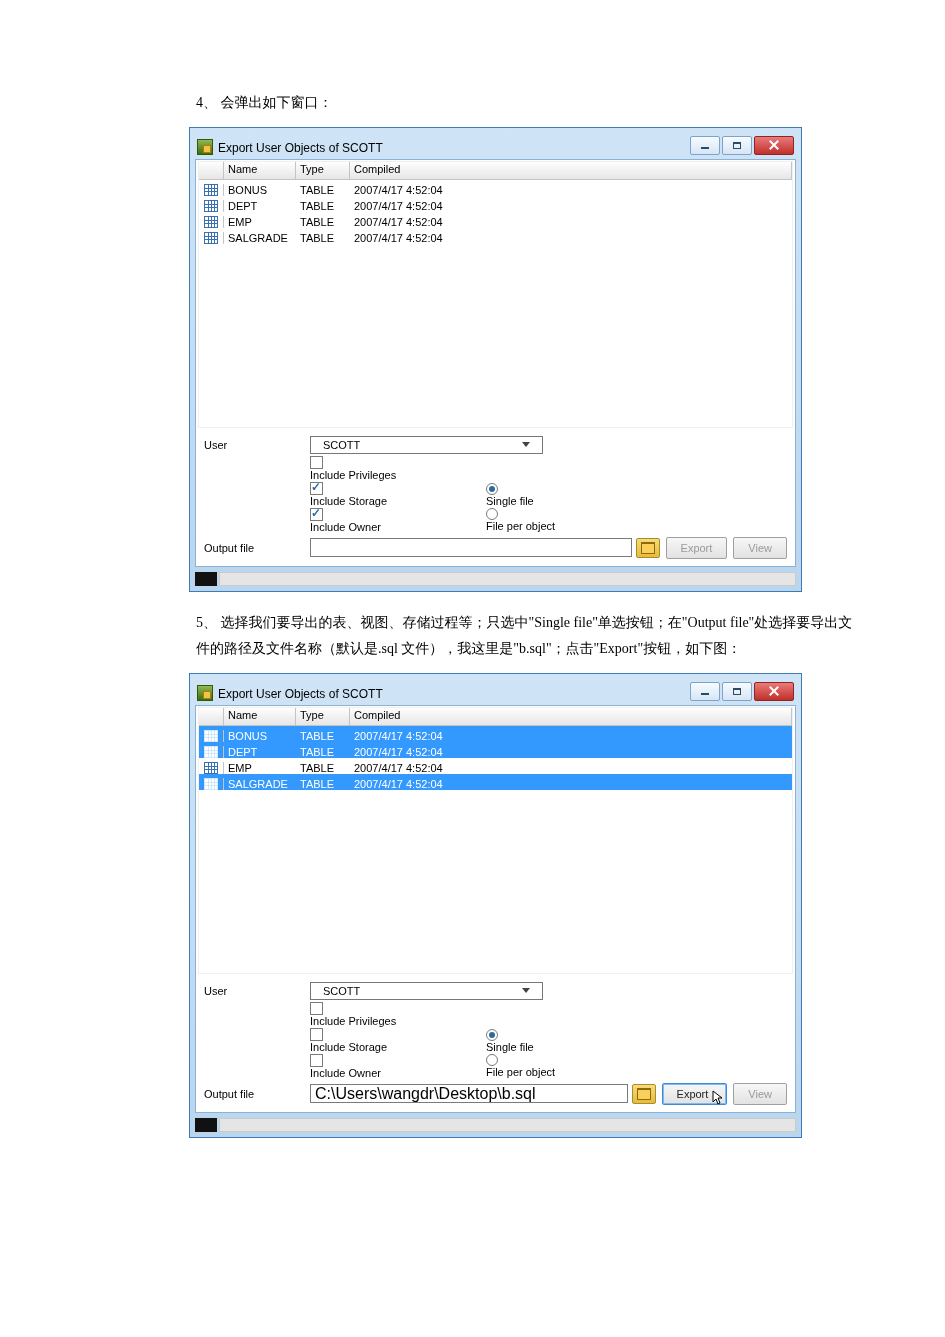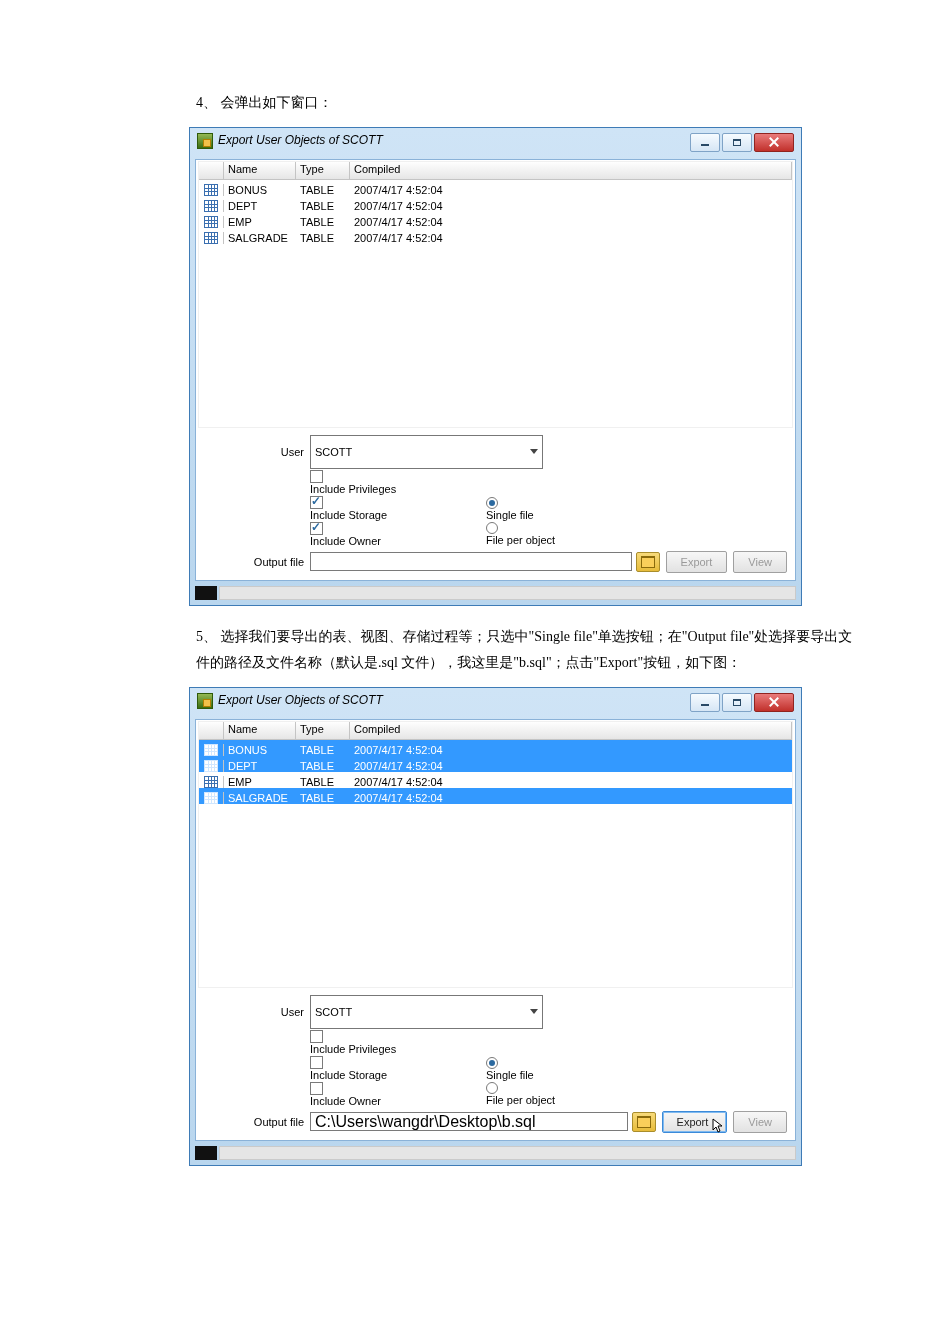--- a/index.html
+++ b/index.html
@@ -31,24 +31,23 @@
     background: linear-gradient(to bottom, #cfe4f6 0%, #b9d6ee 100%);
     box-sizing: border-box;
     padding: 5px;
     font-family: Tahoma, Arial, sans-serif;
     font-size: 11px;
   }
 
   .titlebar {
     height: 22px;
     display: flex;
-    align-items: flex-start;
+    align-items: flex-end;
     padding: 0 2px;
     margin-bottom: 4px;
-    font-style: italic;
   }
   .app-icon {
     width: 16px; height: 16px;
     margin-right: 5px;
     display: inline-block;
     background: linear-gradient(#93b854,#3b6d0f);
     border: 1px solid #2f5a0a;
     box-sizing: border-box;
     position: relative;
   }
@@ -160,30 +159,30 @@
     content:"";position:absolute;top:0;bottom:0;left:3px;width:0;border-left:1px solid #3a6fb0;
     box-shadow:3px 0 0 #3a6fb0,6px 0 0 #3a6fb0;
   }
   .row.sel .tbl-icon{border-color:#cfe6ff;}
   .row.sel .tbl-icon::before,.row.sel .tbl-icon::after{border-color:#cfe6ff;box-shadow:0 3px 0 #cfe6ff;}
   .row.sel .tbl-icon::after{box-shadow:3px 0 0 #cfe6ff,6px 0 0 #cfe6ff;}
 
   
   .controls { padding: 6px 6px 4px 6px; }
   .crow { display:flex; align-items:center; margin:1px 0; min-height:20px;}
-  .lbl-left { width:100px; text-align:right; padding-right:6px; color:#000;}
+  .lbl-left { width:100px; padding-right:6px; color:#000;}
 
   .combo {
     display:flex;align-items:center;
     border:1px solid #777;
     background:#fff;
-    height:34px;
+    height:18px;
     width:233px;
     box-sizing:border-box;
-    padding:0 4px;
+    padding:0 12px;
     justify-content:space-between;
   }
   .combo .arrow{
     width:0;height:0;border-left:4px solid transparent;border-right:4px solid transparent;border-top:5px solid #444;
   }
 
   .chk,.rad { display:inline-flex;align-items:flex-start;margin-right:18px;color:#000;flex-direction:column;}
   .chk-box{
     width:13px;height:13px;border:1px solid #7a7a7a;background:#fff;margin-right:4px;box-sizing:border-box;
     position:relative;

